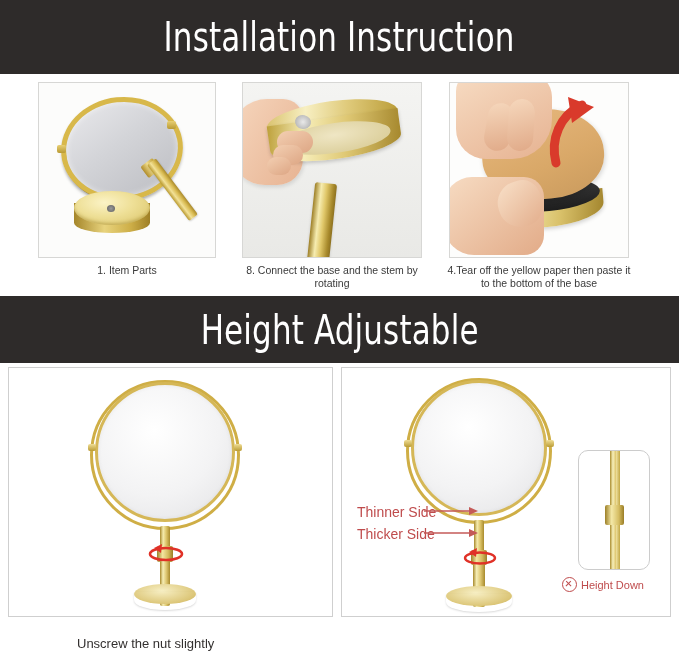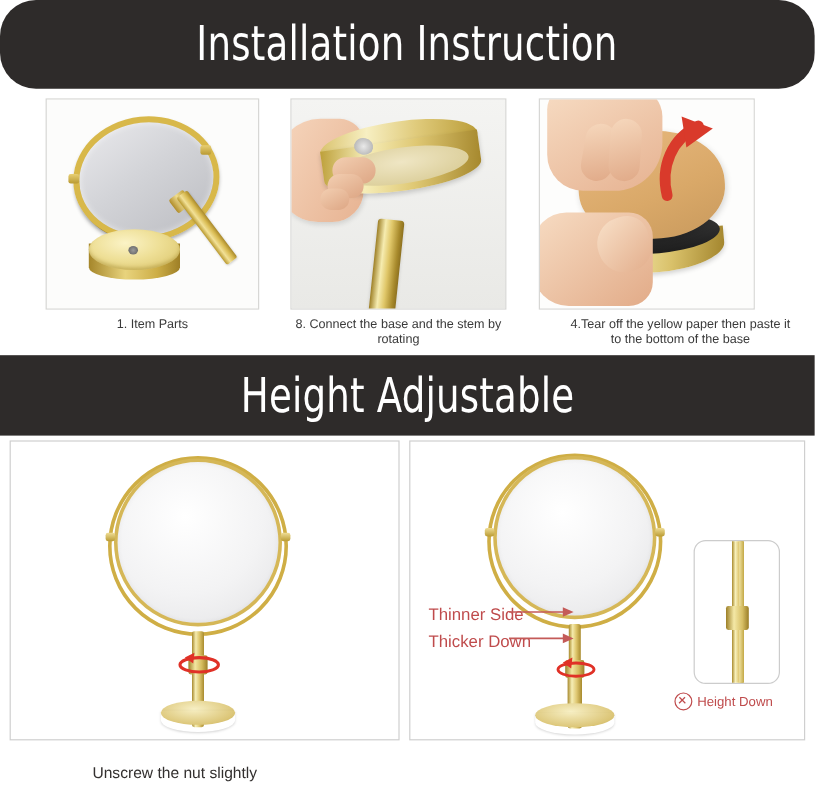--- a/index.html
+++ b/index.html
@@ -27,21 +27,21 @@
     justify-content: center;
   }
   .banner-text {
     color: #ffffff;
     font-family: "Liberation Sans Narrow", "DejaVu Sans Condensed", "Liberation Sans", sans-serif;
     font-weight: 400;
     letter-spacing: 0.2px;
     white-space: nowrap;
     transform: scaleX(0.86);
   }
-  #banner-install { top: 0; height: 74px; border-radius: 30px; }
+  #banner-install { top: 0; height: 74px; }
   #banner-install .banner-text { font-size: 40px; }
   #banner-height { top: 296px; height: 67px; }
   #banner-height .banner-text { font-size: 40px; }
 
   
   .photo-row {
     position: absolute;
     top: 82px;
     left: 0;
     width: 573px;
@@ -65,21 +65,21 @@
     position: absolute;
     top: 182px;
     font-size: 10.5px;
     line-height: 12.5px;
     color: #3a3a3a;
     text-align: center;
     font-family: "Liberation Sans", sans-serif;
   }
   #caption-1 { left: 38px; width: 178px; }
   #caption-2 { left: 240px; width: 184px; }
-  #caption-3 { left: 447px; width: 184px; margin-left: 28px; }
+  #caption-3 { left: 447px; width: 184px; }
 
   .photo-scene { position: absolute; inset: 0; }
 
   
   .p1-bg { position: absolute; inset: 0; background: #fcfcfb; }
   .p1-mirror {
     position: absolute;
     left: 22px; top: 14px;
     width: 112px; height: 94px;
     border-radius: 50%;
@@ -528,21 +528,21 @@
 </div>
 
 <div class="annot" id="annot-thinner">Thinner Side</div>
 <div class="annot-line" id="annot-line-thinner">
   <svg width="56" height="12" viewBox="0 0 56 12">
     <line x1="0" y1="6" x2="46" y2="6" stroke="#c45a58" stroke-width="1.4"></line>
     <path d="M45 2 L 54 6 L 45 10 Z" fill="#c45a58"></path>
   </svg>
 </div>
 
-<div class="annot" id="annot-thicker">Thicker Down</div>
+<div class="annot" id="annot-thicker">Thicker Side</div>
 <div class="annot-line" id="annot-line-thicker">
   <svg width="56" height="12" viewBox="0 0 56 12">
     <line x1="0" y1="6" x2="46" y2="6" stroke="#c45a58" stroke-width="1.4"></line>
     <path d="M45 2 L 54 6 L 45 10 Z" fill="#c45a58"></path>
   </svg>
 </div>
 
 <div id="inset-box">
   <div class="inset-pole"></div>
   <div class="inset-pole-2"></div>

